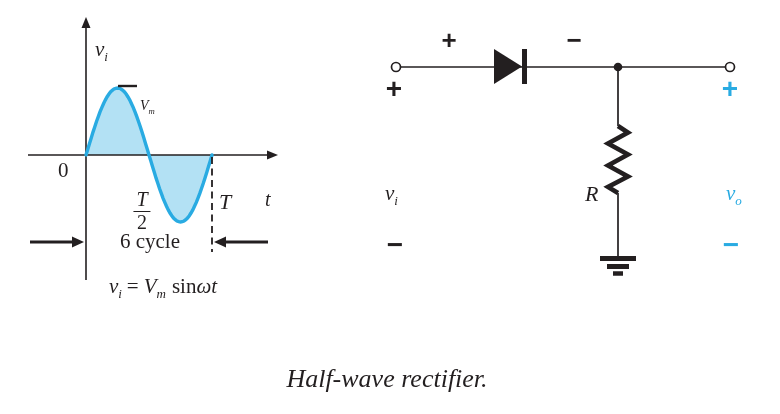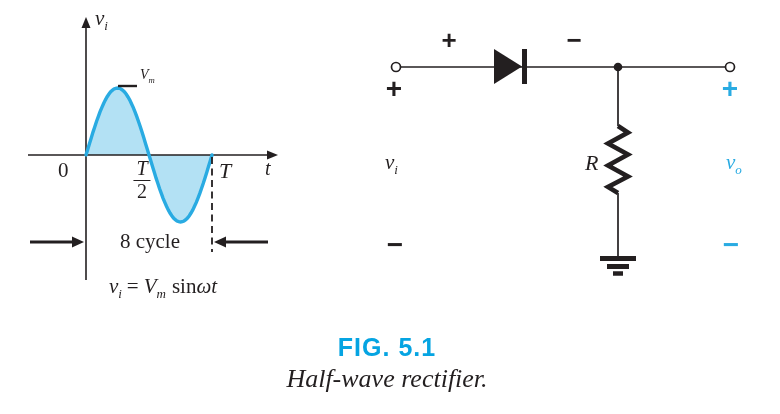--- a/index.html
+++ b/index.html
@@ -22,21 +22,21 @@
   .thick{stroke:var(--ink);stroke-width:3;}
   .wire{stroke:var(--ink);stroke-width:1.7;fill:none;}
   .terminal{fill:#ffffff;stroke:var(--ink);stroke-width:1.7;}
   .bar{stroke:var(--ink);stroke-width:5;}
   .dot{fill:var(--ink);stroke:none;}
   .zigzag{fill:none;stroke:var(--ink);stroke-width:4.6;stroke-linejoin:miter;}
   .gnd1{stroke:var(--ink);stroke-width:5;}
   .gnd2{stroke:var(--ink);stroke-width:4.5;}
   
   .lbl{position:absolute;line-height:1;white-space:nowrap;}
-  .math{font-style:italic;font-family:"Liberation Serif","DejaVu Serif",serif;}
+  .math{font-style:italic;font-family:"Liberation Serif","DejaVu Serif",serif;margin-top:31px;}
   .rm{font-style:normal;}
   sub{font-size:62%;font-style:italic;line-height:0;}
   .sign{font-family:"Liberation Sans","DejaVu Sans",sans-serif;font-weight:700;}
   .cyan{color:var(--accent);}
   .ctr{transform:translateX(-50%);}
   .frac{text-align:center;font-size:20px;line-height:1.05;}
   .frac .num{display:block;border-bottom:1.6px solid var(--ink);padding:0 3px 1px;}
   .frac .den{display:block;font-style:normal;}
   .caption-label{position:absolute;left:0;width:774px;text-align:center;
     font-family:"Liberation Sans","DejaVu Sans",sans-serif;font-weight:700;
@@ -87,29 +87,28 @@
 
   <span class="lbl math" style="left:95px;top:8px;font-size:21px;"><span>v</span><sub>i</sub></span>
   <span class="lbl rm" style="left:58px;top:160px;font-size:21px;">0</span>
   <span class="lbl frac ctr math" style="left:142px;top:158px;">
       <span class="num">T</span>
       <span class="den">2</span>
     </span>
   <span class="lbl math" style="left:219px;top:160px;font-size:22px;">T</span>
   <span class="lbl math" style="left:265px;top:158px;font-size:20px;">t</span>
   <span class="lbl math" style="left:140px;top:68px;font-size:14px;"><span>V</span><sub>m</sub></span>
-  <span class="lbl rm ctr" style="left:150px;top:231px;font-size:21px;">8 cycle</span>
+  <span class="lbl rm ctr" style="left:150px;top:231px;font-size:21px;">6 cycle</span>
   <span class="lbl ctr" style="left:163px;top:276px;font-size:21px;"><span class="math">v</span><sub>i</sub><span class="rm" style="margin:0 5px;">=</span><span class="math">V</span><sub>m</sub><span class="rm" style="margin-left:6px;">sin</span><span class="math">ωt</span></span>
 
   <span class="lbl sign ctr" style="left:449px;top:27px;font-size:26px;">+</span>
   <span class="lbl sign ctr" style="left:574px;top:27px;font-size:26px;">−</span>
   <span class="lbl sign ctr" style="left:394px;top:75px;font-size:28px;">+</span>
   <span class="lbl math" style="left:385px;top:152px;font-size:21px;"><span>v</span><sub>i</sub></span>
   <span class="lbl sign ctr" style="left:395px;top:231px;font-size:28px;">−</span>
   <span class="lbl math" style="left:585px;top:152px;font-size:22px;">R</span>
   <span class="lbl sign ctr cyan" style="left:730px;top:75px;font-size:28px;">+</span>
   <span class="lbl math cyan" style="left:726px;top:152px;font-size:21px;"><span>v</span><sub>o</sub></span>
   <span class="lbl sign ctr cyan" style="left:731px;top:231px;font-size:28px;">−</span>
 
-  <div class="caption-label" style="top:333px;">FIG. 5.1</div>
   <div class="caption-text" style="top:364px;text-align:center;">Half-wave rectifier.</div>
 
 </div>
 
 </body></html>

